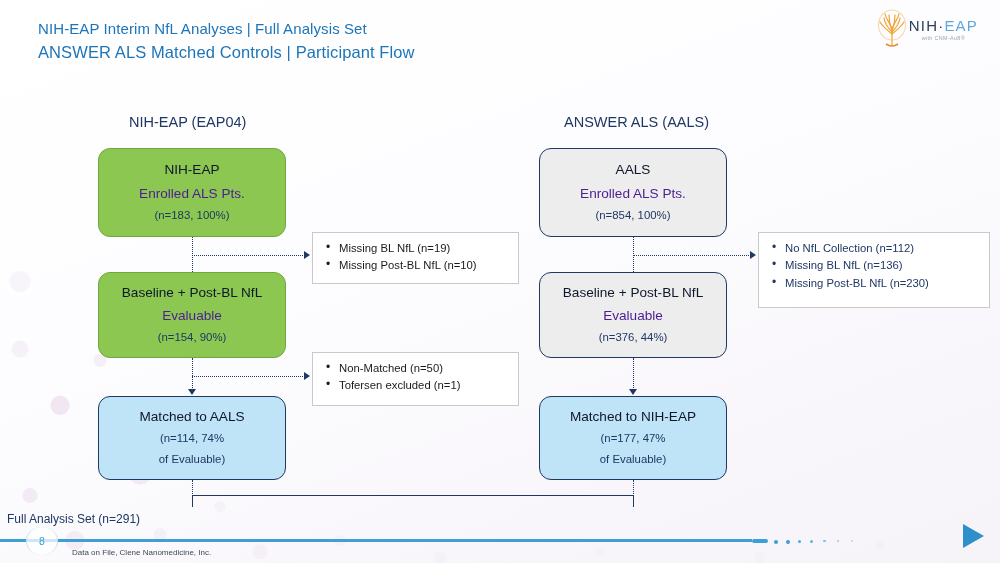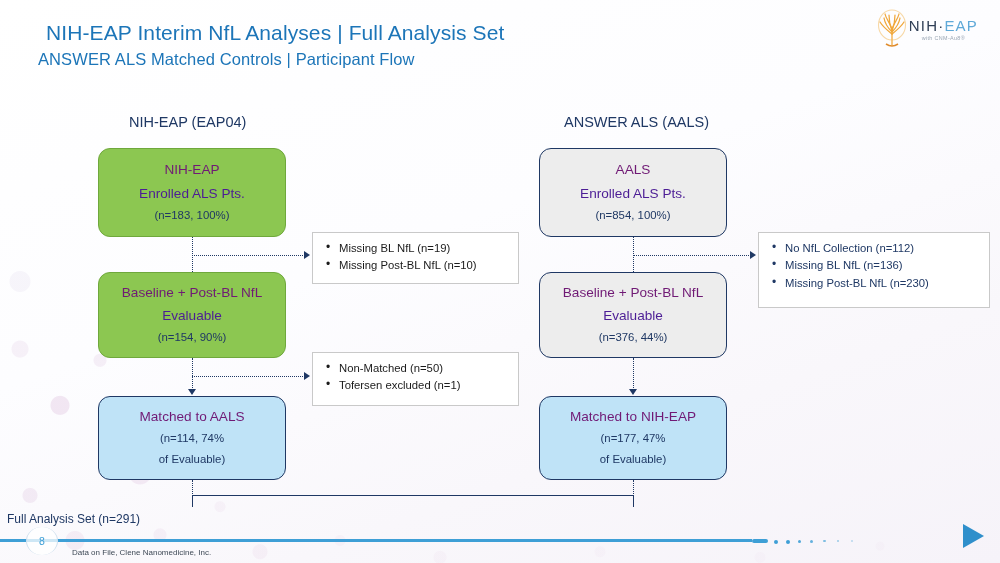--- a/index.html
+++ b/index.html
@@ -26,39 +26,39 @@
       radial-gradient(circle at 44% 99%, rgba(232,212,230,.16) 0 6px, transparent 7px),
       radial-gradient(circle at 60% 98%, rgba(232,214,232,.14) 0 5px, transparent 6px),
       radial-gradient(circle at 76% 99%, rgba(232,214,232,.12) 0 5px, transparent 6px),
       radial-gradient(circle at 88% 97%, rgba(230,214,230,.12) 0 4px, transparent 5px),
       radial-gradient(circle at 2% 50%, rgba(222,214,234,.22) 0 10px, transparent 11px),
       linear-gradient(160deg,#ffffff 0%,#fdfdff 42%,#f9f7fb 72%,#f6f3f9 100%);
   }
 
   
   .title-wrap{position:absolute;left:38px;top:20px;}
-  .title1{font-size:21px;color:#1C75B8;letter-spacing:.1px;line-height:1.25;white-space:nowrap;margin-left:8px;}
+  .title1{font-size:15px;color:#1C75B8;letter-spacing:.1px;line-height:1.25;white-space:nowrap;}
   .title2{font-size:16.5px;color:#1C75B8;letter-spacing:.1px;line-height:1.3;margin-top:3px;white-space:nowrap;}
 
   
   .nih-logo{position:absolute;right:22px;top:8px;display:flex;align-items:center;}
   .nih-logo .marktxt{display:flex;flex-direction:column;align-items:center;line-height:1;}
   .nih-word{font-size:15px;letter-spacing:1.2px;color:#2F3E55;white-space:nowrap;}
   .nih-word .eap{color:#5FA9D8;}
   .nih-sub{font-size:5.4px;color:#9aa6b4;letter-spacing:.35px;margin-top:3px;white-space:nowrap;}
 
   
   .col-head{position:absolute;font-size:14.5px;color:#1F3864;white-space:nowrap;}
   #colhead-left{left:129px;top:114px;}
   #colhead-right{left:564px;top:114px;}
 
   
   .fbox{position:absolute;border-radius:12px;display:flex;flex-direction:column;
         align-items:center;justify-content:center;text-align:center;box-sizing:border-box;}
-  .fbox .l1{font-size:13.6px;color:#701a75;line-height:1.05;}
+  .fbox .l1{font-size:13.6px;color:#0f172a;line-height:1.05;}
   .fbox .l2{font-size:13.6px;color:#4c1d95;line-height:1.05;margin-top:9px;}
   .fbox .l3{font-size:11.4px;color:#1F3864;line-height:1.05;margin-top:9px;}
   .green{background:#8CC751;border:1px solid #6fa83c;}
   .grey{background:#EDEDED;border:1.1px solid #1F3864;}
   .blue{background:#BFE3F7;border:1.1px solid #1F3864;}
 
   #box-l1{left:98px;top:148px;width:188px;height:89px;}
   #box-l2{left:98px;top:272px;width:188px;height:86px;}
   #box-l3{left:98px;top:396px;width:188px;height:84px;}
   #box-r1{left:539px;top:148px;width:188px;height:89px;}

